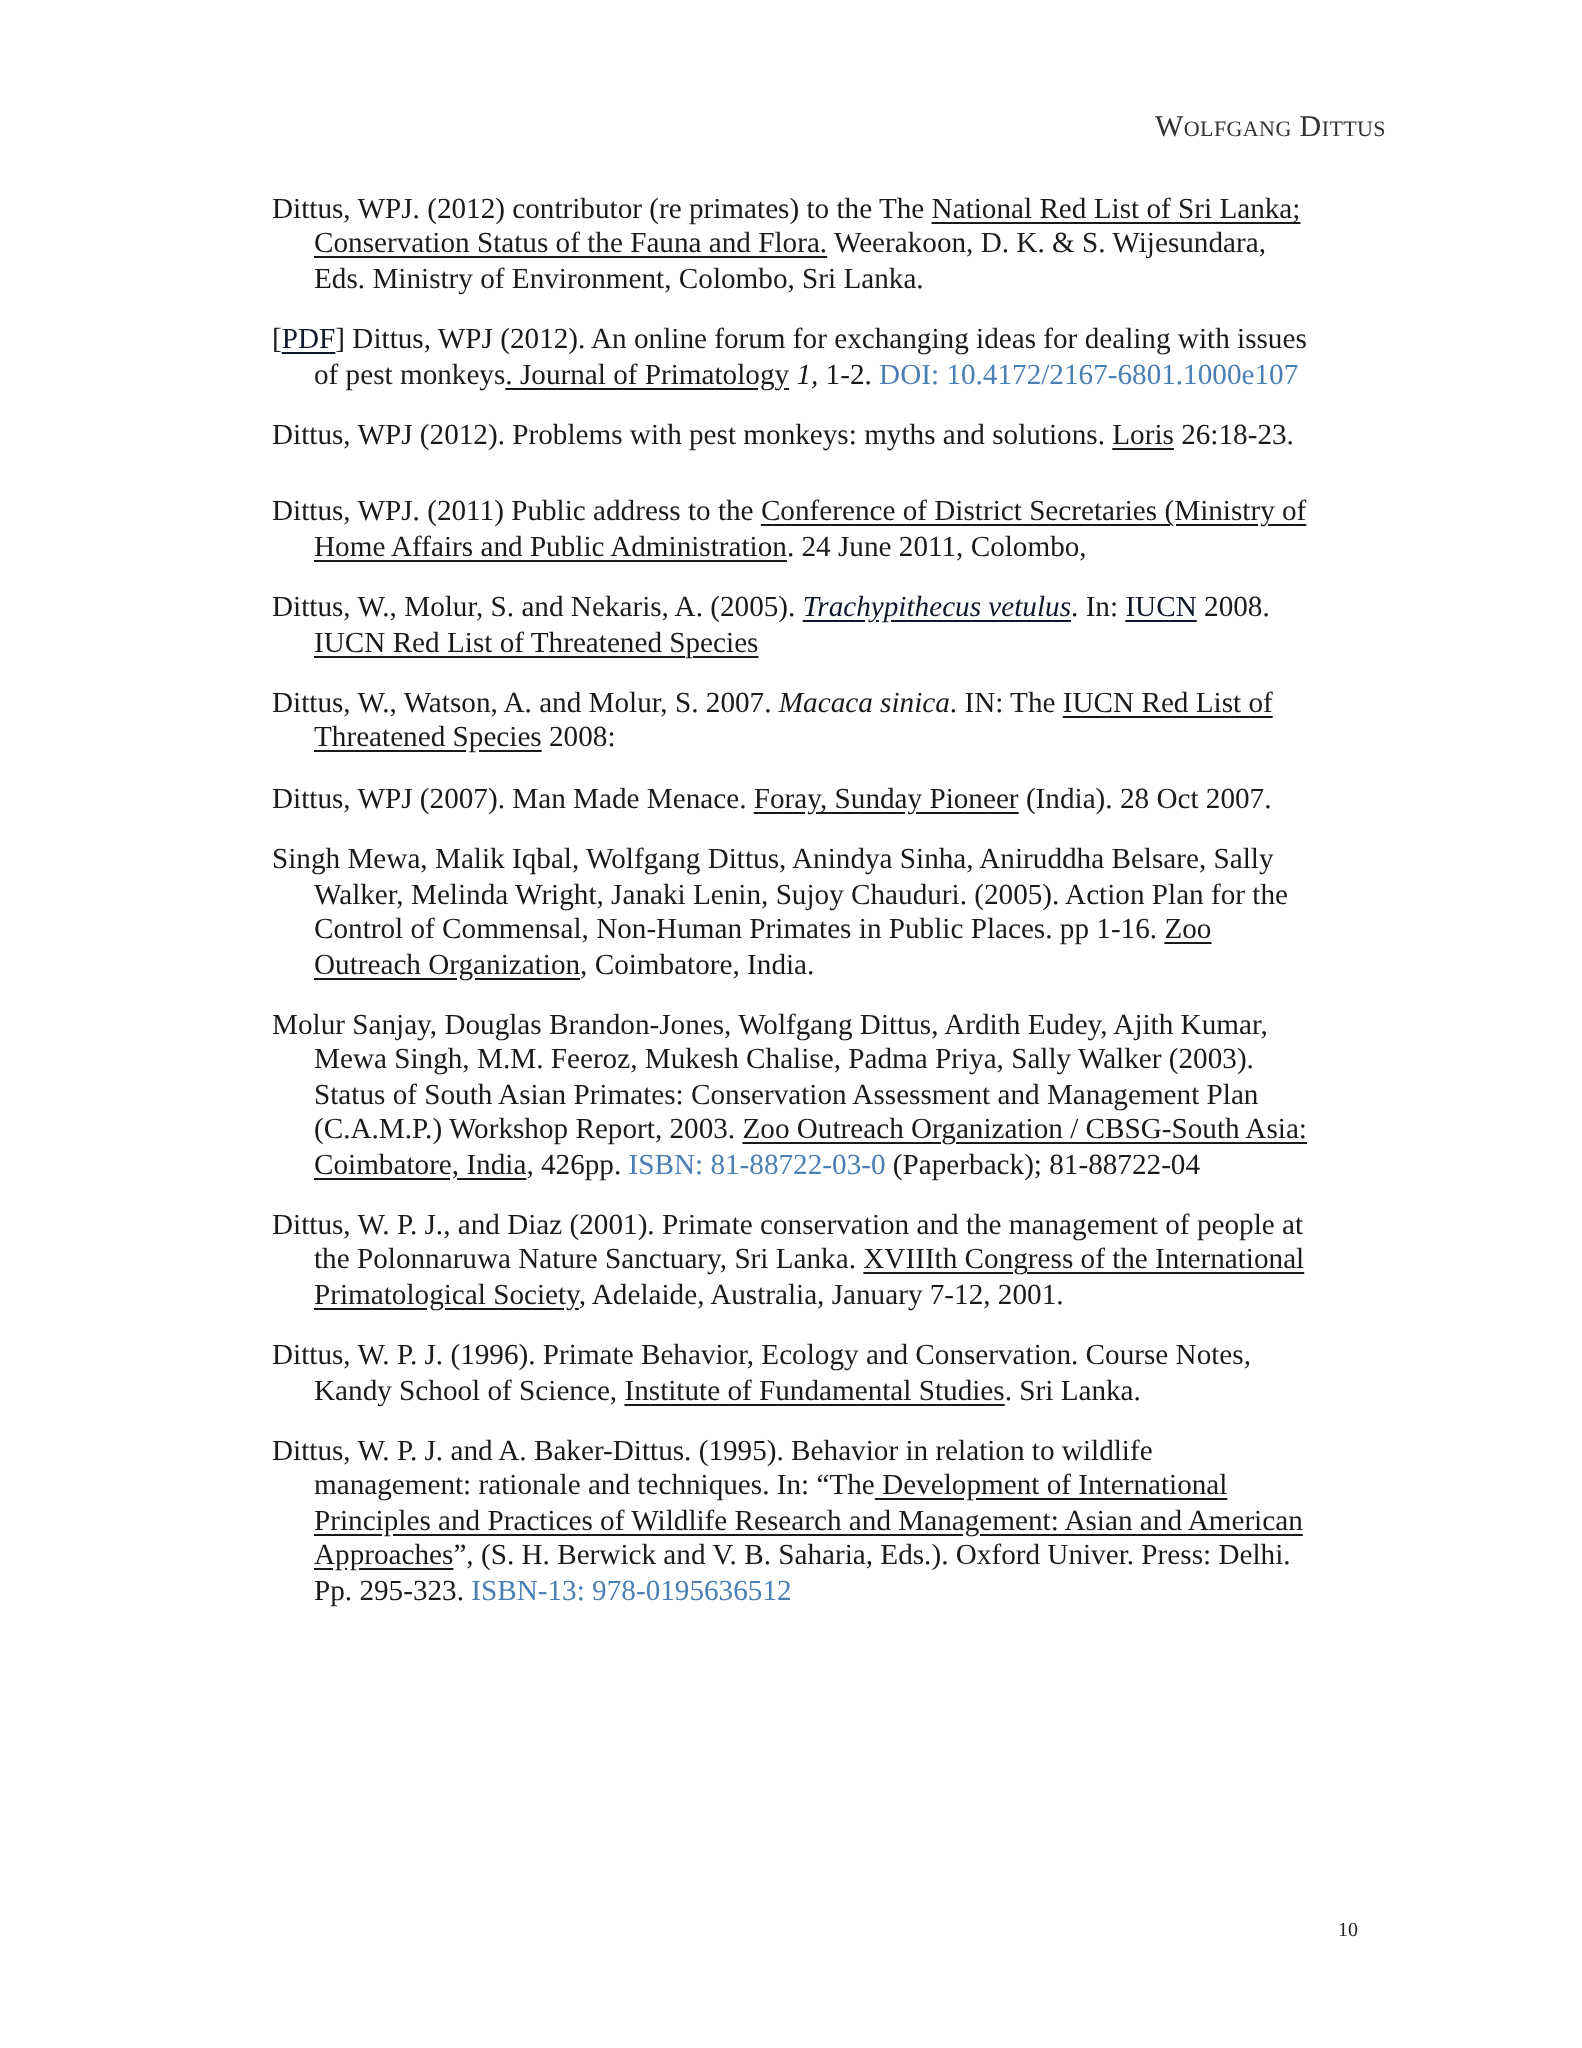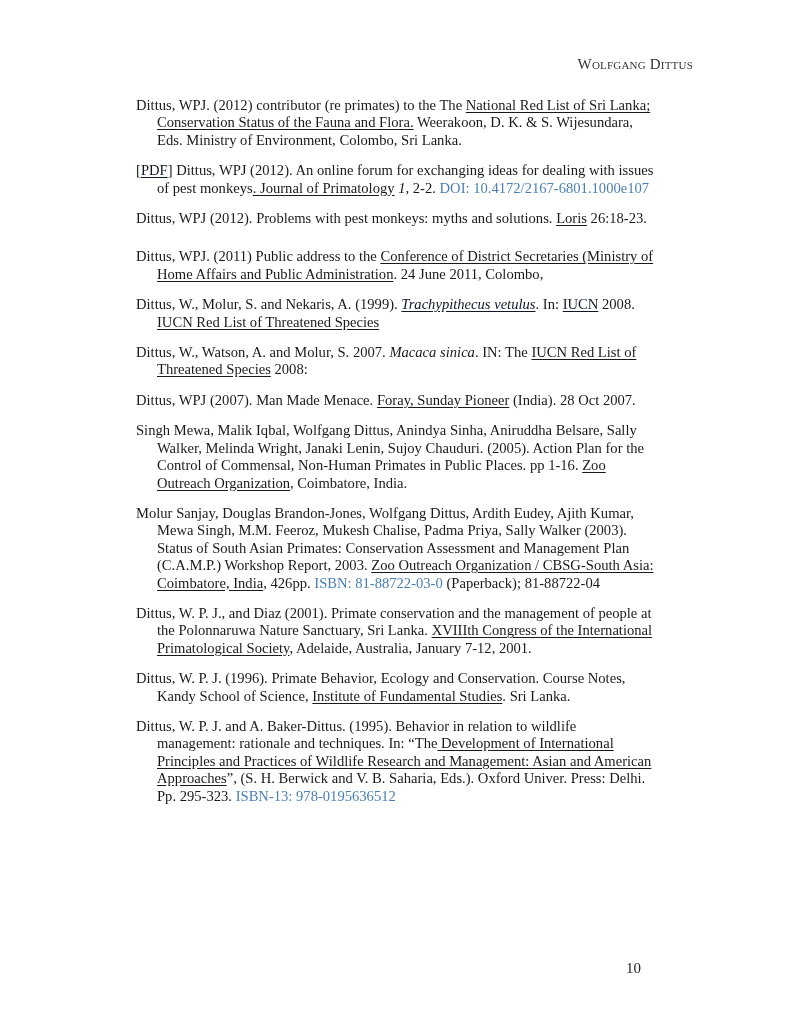--- a/index.html
+++ b/index.html
@@ -8,38 +8,38 @@
   .header { position: absolute; top: 56px; right: 98px; font-size: 15px;
             font-variant: small-caps; letter-spacing: 0.2px; color: #333; }
   .refs { position: absolute; left: 136px; top: 97px; width: 520px; }
   .ref { font-size: 14.6px; line-height: 17.4px; padding-left: 21px; text-indent: -21px;
          margin: 0 0 13px 0; }
   .ref.gap-lg { margin-bottom: 21px; }
   .u { text-decoration: underline; text-underline-offset: 2px; }
   .i { font-style: italic; }
   .link { color: #0f172a; text-decoration: underline; text-underline-offset: 2px; }
   .id { color: #4a7fb3; }
-  .pagenum { position: absolute; top: 960px; left: 626px; font-size: 15px; color: #222; }
+  .pagenum { position: absolute; top: 960px; left: 669px; font-size: 10px; color: #222; }
 </style>
 </head>
 <body>
 
 <div class="header">Wolfgang Dittus</div>
 
 <div class="refs">
 
   <p class="ref"><span>Dittus, WPJ. (2012) contributor (re primates) to the The </span><span class="u">National Red List of Sri Lanka; Conservation Status of the Fauna and Flora.</span><span>  Weerakoon, D. K. &amp; S. Wijesundara, Eds. Ministry of Environment, Colombo, Sri Lanka.</span></p>
 
-  <p class="ref"><span>[</span><span class="link">PDF</span><span>]</span><span> Dittus, WPJ (2012).   An online forum for exchanging ideas for dealing with issues of pest monkeys</span><span class="u">. Journal of Primatology</span><span class="i"> 1,</span><span> 2-2.  </span><span class="id">DOI: 10.4172/2167-6801.1000e107</span></p>
+  <p class="ref"><span>[</span><span class="link">PDF</span><span>]</span><span> Dittus, WPJ (2012).   An online forum for exchanging ideas for dealing with issues of pest monkeys</span><span class="u">. Journal of Primatology</span><span class="i"> 1,</span><span> 1-2.  </span><span class="id">DOI: 10.4172/2167-6801.1000e107</span></p>
 
   <p class="ref gap-lg"><span>Dittus, WPJ (2012). Problems with pest monkeys: myths and solutions. </span><span class="u">Loris</span><span> 26:18-23.</span></p>
 
   <p class="ref"><span>Dittus, WPJ. (2011) Public address to the </span><span class="u">Conference of District Secretaries (Ministry of Home Affairs and Public Administration</span><span>. 24 June 2011, Colombo,</span></p>
 
-  <p class="ref"><span>Dittus, W., Molur, S. and Nekaris, A. (1999). </span><span class="link i">Trachypithecus vetulus</span><span>. In: </span><span class="link">IUCN</span><span> 2008. </span><span class="u">IUCN Red List of Threatened Species</span></p>
+  <p class="ref"><span>Dittus, W., Molur, S. and Nekaris, A. (2005). </span><span class="link i">Trachypithecus vetulus</span><span>. In: </span><span class="link">IUCN</span><span> 2008. </span><span class="u">IUCN Red List of Threatened Species</span></p>
 
   <p class="ref"><span>Dittus, W., Watson, A. and Molur, S. 2007. </span><span class="i">Macaca sinica</span><span>. IN: The </span><span class="u">IUCN Red List of Threatened Species</span><span> 2008:</span></p>
 
   <p class="ref"><span>Dittus, WPJ (2007). Man Made Menace. </span><span class="u">Foray, Sunday Pioneer</span><span> (India). 28 Oct 2007.</span></p>
 
   <p class="ref"><span>Singh Mewa, Malik Iqbal, Wolfgang Dittus, Anindya Sinha, Aniruddha Belsare, Sally Walker, Melinda Wright, Janaki Lenin, Sujoy Chauduri. (2005). Action Plan for the Control of Commensal, Non-Human Primates in Public Places. pp 1-16. </span><span class="u">Zoo Outreach Organization</span><span>, Coimbatore, India.</span></p>
 
   <p class="ref"><span>Molur Sanjay, Douglas Brandon-Jones, Wolfgang Dittus, Ardith Eudey, Ajith Kumar, Mewa Singh, M.M. Feeroz, Mukesh Chalise, Padma Priya, Sally Walker (2003). Status of South Asian Primates: Conservation Assessment and Management Plan (C.A.M.P.) Workshop Report, 2003. </span><span class="u">Zoo Outreach Organization / CBSG-South Asia: Coimbatore, India</span><span>, 426pp. </span><span class="id">ISBN: 81-88722-03-0</span><span> (Paperback); 81-88722-04</span></p>
 
   <p class="ref"><span>Dittus, W. P. J., and Diaz (2001). Primate conservation and the management of people at the Polonnaruwa Nature Sanctuary, Sri Lanka. </span><span class="u">XVIIIth Congress of the International Primatological Society</span><span>, Adelaide, Australia, January 7-12, 2001.</span></p>

